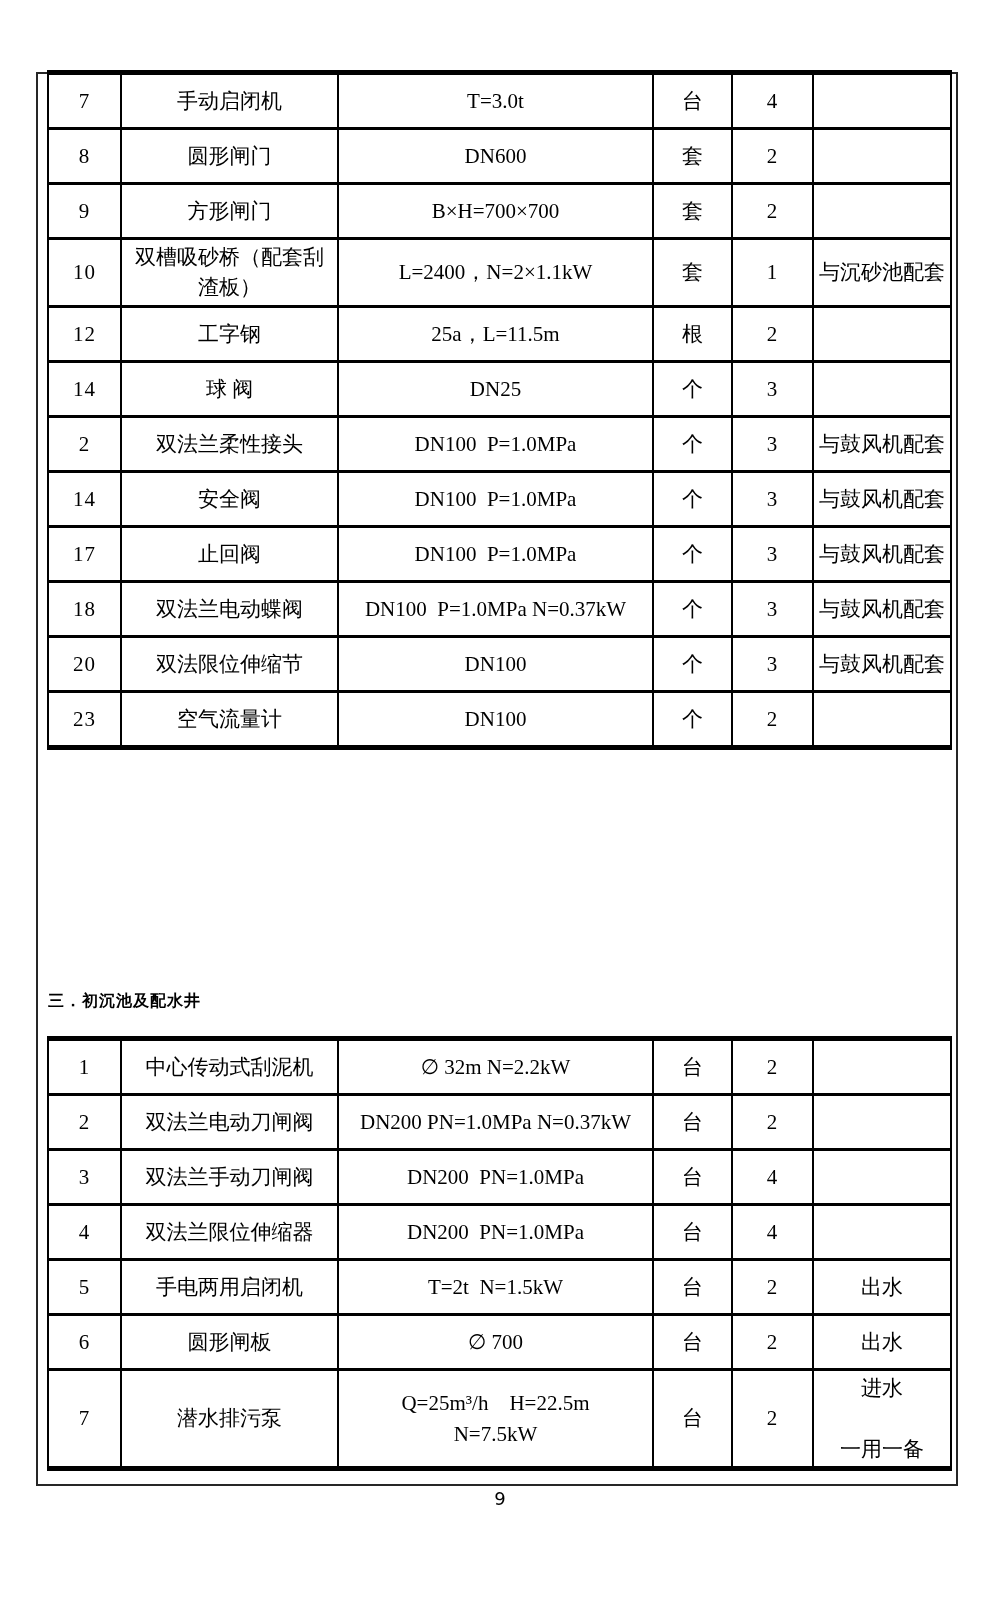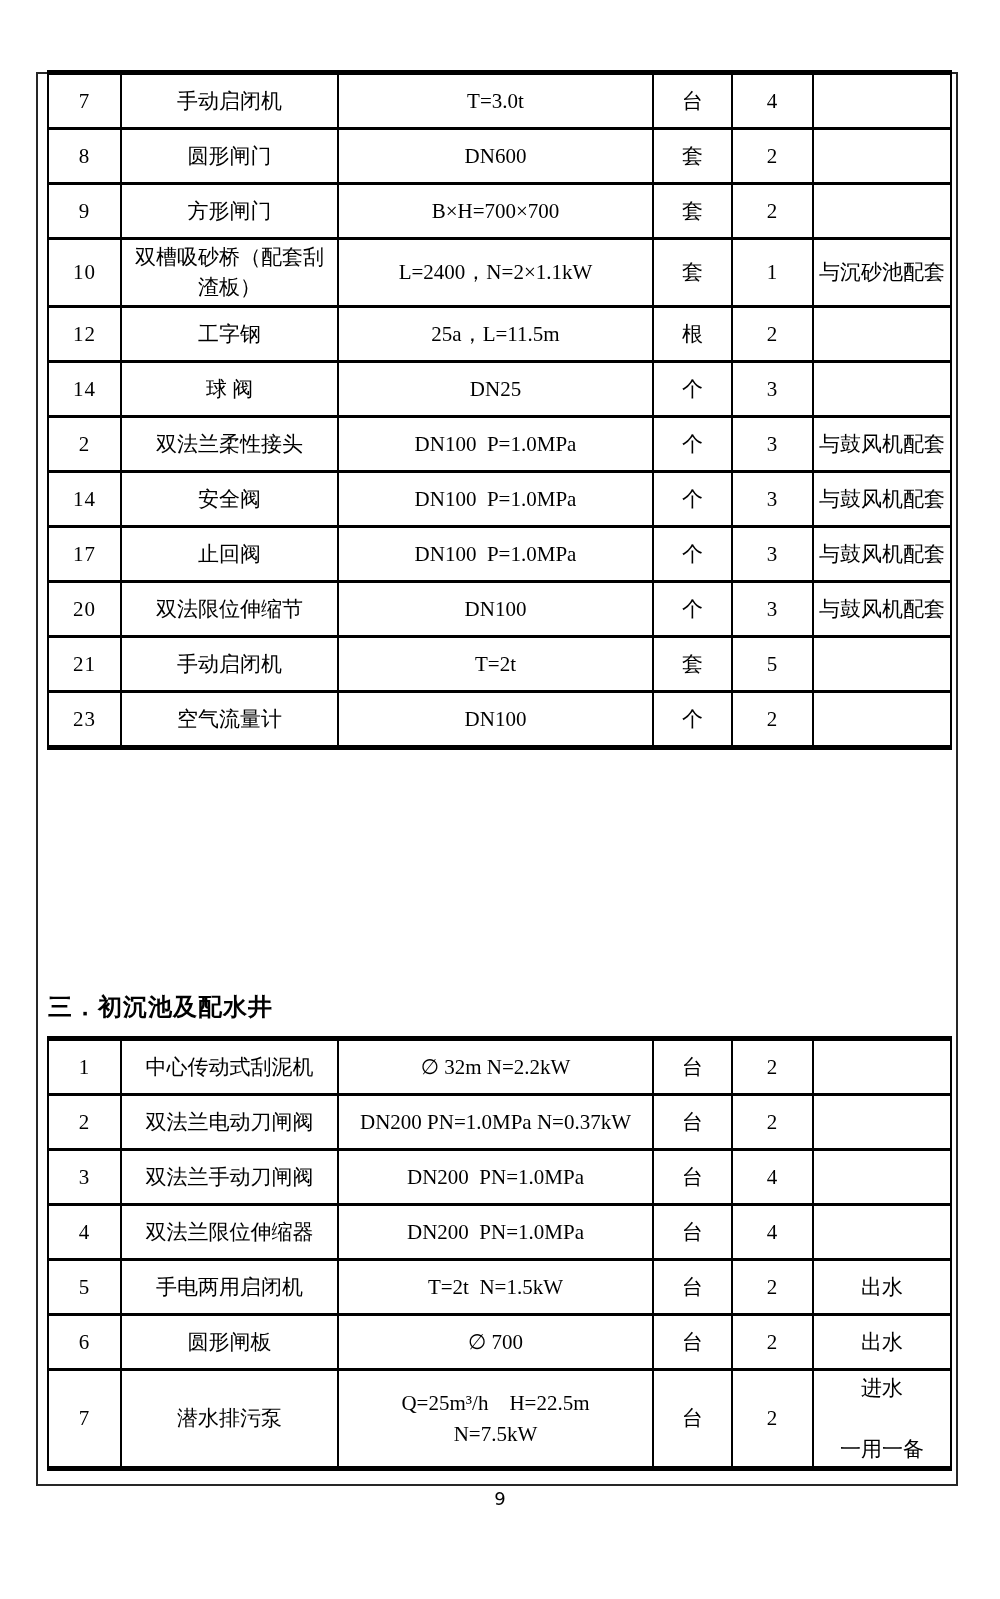--- a/index.html
+++ b/index.html
@@ -57,21 +57,21 @@
   .c-no, .c-qty { font-size: 21px; letter-spacing: 1px; }
   .c-name { padding: 2px 3px; }
   .c-spec, .c-remark {
     white-space: pre-wrap;
     line-height: 1.55;
   }
   .section-heading {
     position: absolute;
     left: 48px;
     top: 991px;
-    font-size: 24px;
+    font-size: 16px;
     font-weight: bold;
     letter-spacing: 1px;
   }
   .page-number {
     position: absolute;
     left: 0;
     top: 1488px;
     width: 1000px;
     text-align: center;
     font-family: "DejaVu Sans", "Liberation Sans", sans-serif;
@@ -161,34 +161,34 @@
   </tr>
         <tr>
     <td class="c-no">17</td>
     <td class="c-name">止回阀</td>
     <td class="c-spec">DN100  P=1.0MPa</td>
     <td class="c-unit">个</td>
     <td class="c-qty">3</td>
     <td class="c-remark">与鼓风机配套</td>
   </tr>
         <tr>
+    <td class="c-no">18</td>
+    <td class="c-name">双法兰电动蝶阀</td>
+    <td class="c-spec">DN100  P=1.0MPa N=0.37kW</td>
+    <td class="c-unit">个</td>
+    <td class="c-qty">3</td>
+    <td class="c-remark">与鼓风机配套</td>
+  </tr>
+        <tr>
     <td class="c-no">20</td>
     <td class="c-name">双法限位伸缩节</td>
     <td class="c-spec">DN100</td>
     <td class="c-unit">个</td>
     <td class="c-qty">3</td>
     <td class="c-remark">与鼓风机配套</td>
-  </tr>
-        <tr>
-    <td class="c-no">21</td>
-    <td class="c-name">手动启闭机</td>
-    <td class="c-spec">T=2t</td>
-    <td class="c-unit">套</td>
-    <td class="c-qty">5</td>
-    <td class="c-remark"></td>
   </tr>
         <tr>
     <td class="c-no">23</td>
     <td class="c-name">空气流量计</td>
     <td class="c-spec">DN100</td>
     <td class="c-unit">个</td>
     <td class="c-qty">2</td>
     <td class="c-remark"></td>
   </tr>
       </tbody>

